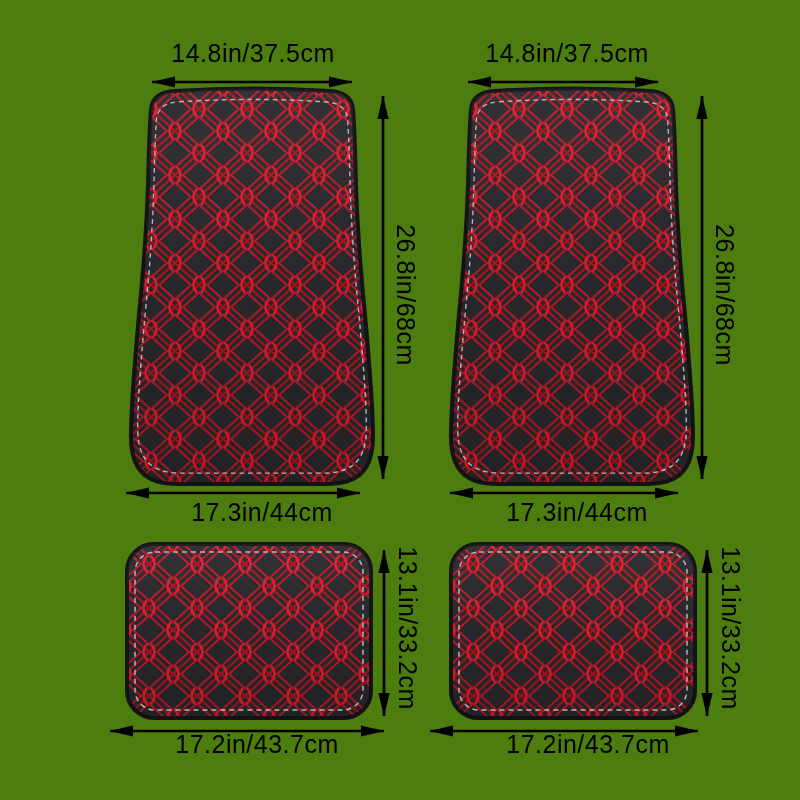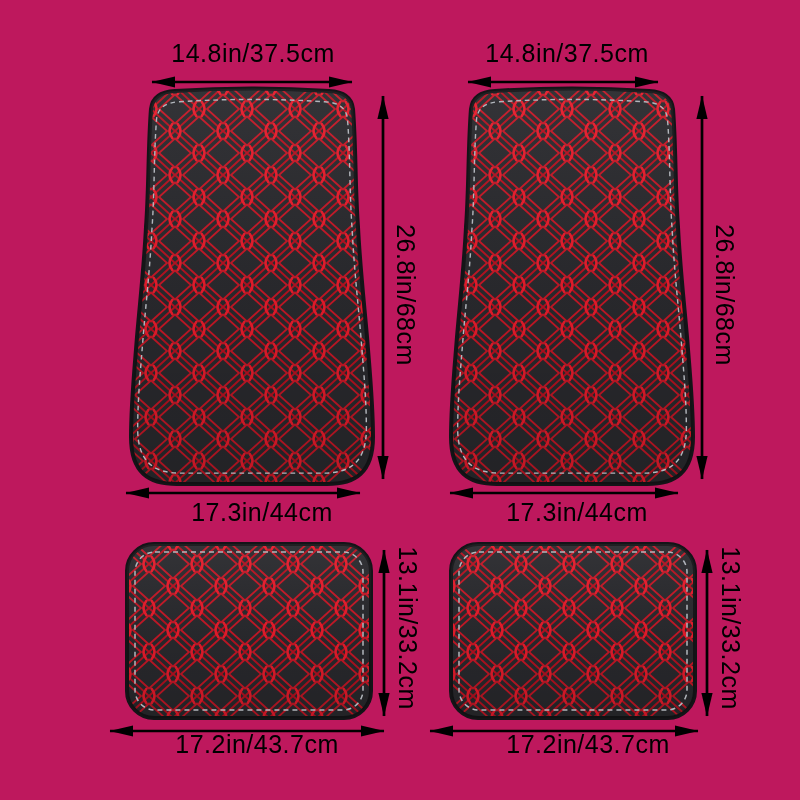--- a/index.html
+++ b/index.html
@@ -1,20 +1,20 @@
 <!DOCTYPE html>
 <html><head>
 <meta charset="utf-8">
 <style>
   html, body { margin: 0; padding: 0; background: #ffffff; }
   .stage {
     position: relative;
     width: 800px;
     height: 800px;
-    background: #be185d;
+    background: #4d7c0f;
     overflow: hidden;
     font-family: "Liberation Sans", sans-serif;
   }
   .stage svg.scene { position: absolute; left: 0; top: 0; }
   .dim-label {
     position: absolute;
     transform: translate(-50%, -50%);
     font-size: 25px;
     color: #000000;
     white-space: nowrap;

